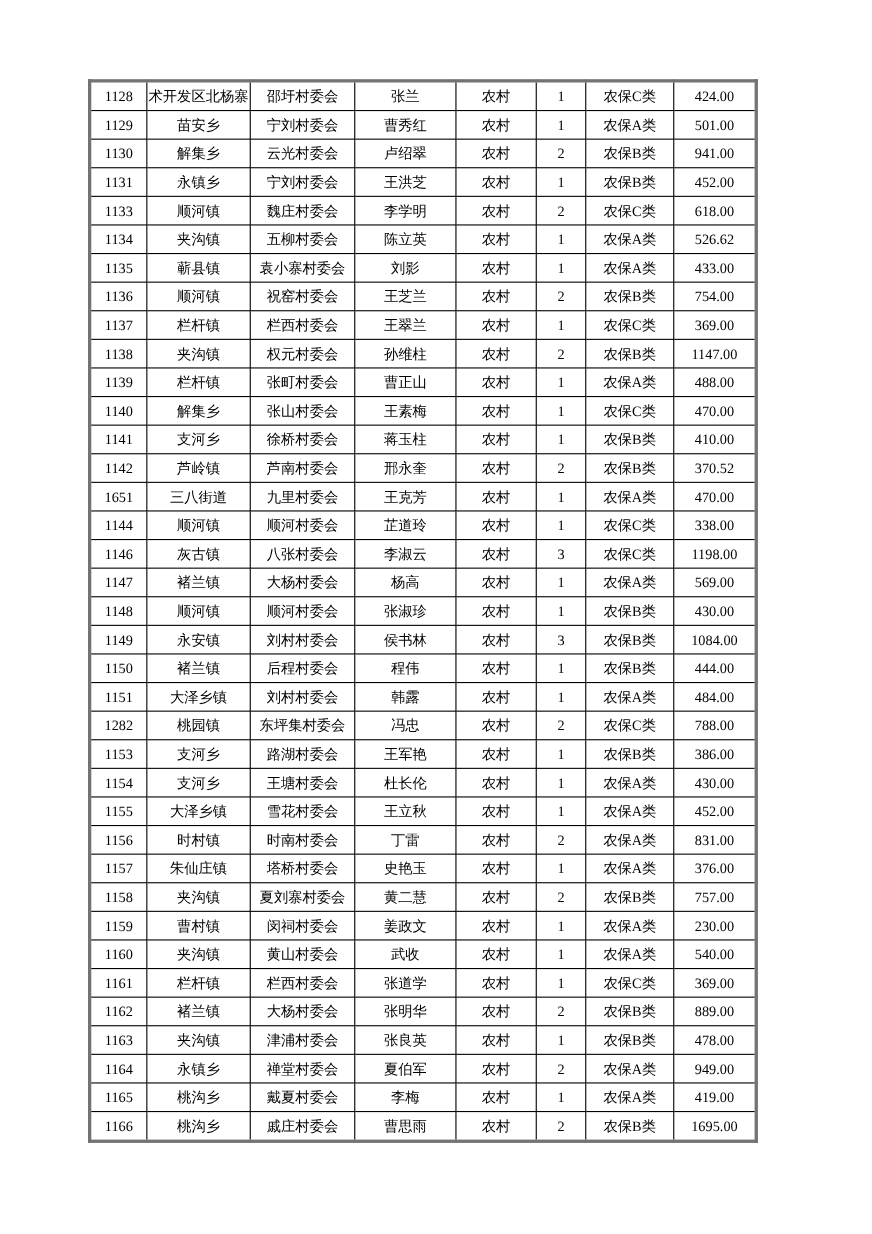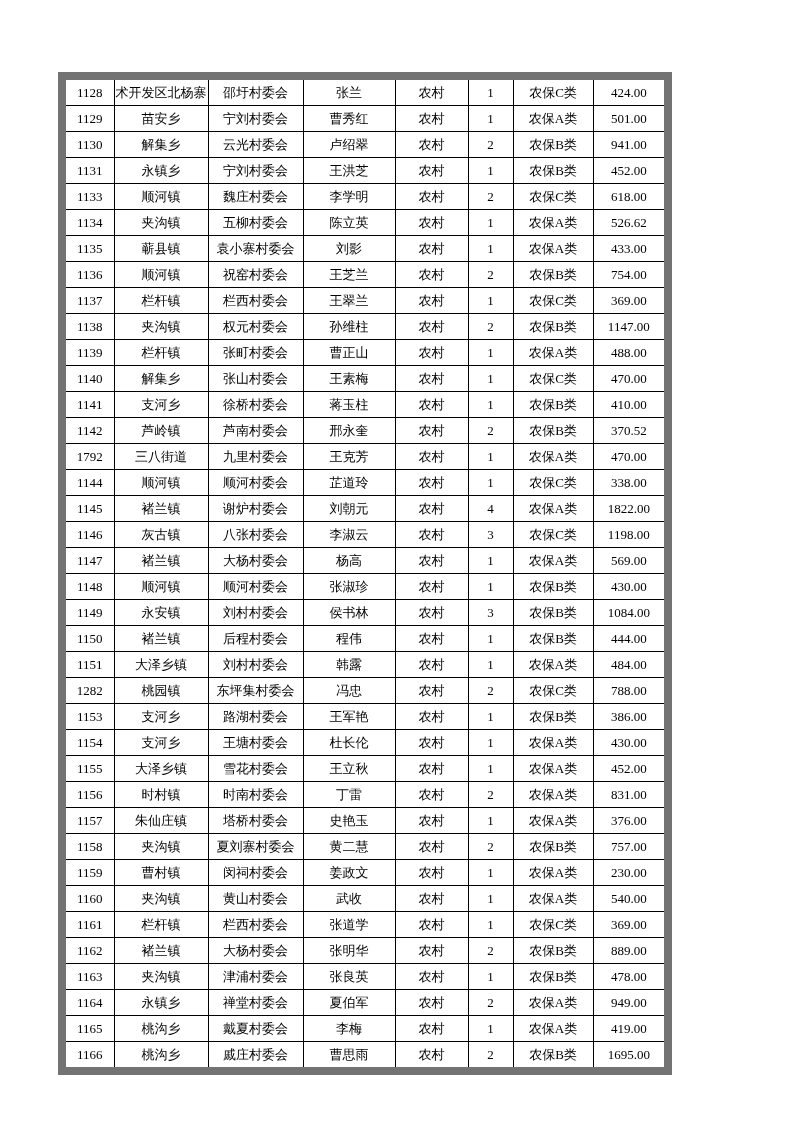--- a/index.html
+++ b/index.html
@@ -10,26 +10,26 @@
   .page {
     position: relative;
     width: 793px;
     height: 1122px;
     background: #ffffff;
     overflow: hidden;
     font-family: "Liberation Serif", "DejaVu Serif", serif;
   }
   table.roster {
     position: absolute;
-    left: 58px;
+    left: 80px;
     top: 72px;
     width: 606px;
     border-collapse: collapse;
     table-layout: fixed;
-    border: 8px solid #737373;
+    border: 3px solid #737373;
   }
   table.roster tr {
     height: 25px;
   }
   table.roster td {
     border: 1px solid #000000;
     padding: 0;
     text-align: center;
     vertical-align: middle;
     font-size: 13px;
@@ -198,48 +198,38 @@
           <td class="c0">1142</td>
           <td class="c1">芦岭镇</td>
           <td class="c2">芦南村委会</td>
           <td class="c3">邢永奎</td>
           <td class="c4">农村</td>
           <td class="c5">2</td>
           <td class="c6">农保B类</td>
           <td class="c7">370.52</td>
         </tr>
         <tr>
-          <td class="c0">1792</td>
+          <td class="c0">1651</td>
           <td class="c1">三八街道</td>
           <td class="c2">九里村委会</td>
           <td class="c3">王克芳</td>
           <td class="c4">农村</td>
           <td class="c5">1</td>
           <td class="c6">农保A类</td>
           <td class="c7">470.00</td>
         </tr>
         <tr>
           <td class="c0">1144</td>
           <td class="c1">顺河镇</td>
           <td class="c2">顺河村委会</td>
           <td class="c3">芷道玲</td>
           <td class="c4">农村</td>
           <td class="c5">1</td>
           <td class="c6">农保C类</td>
           <td class="c7">338.00</td>
-        </tr>
-        <tr>
-          <td class="c0">1145</td>
-          <td class="c1">褚兰镇</td>
-          <td class="c2">谢炉村委会</td>
-          <td class="c3">刘朝元</td>
-          <td class="c4">农村</td>
-          <td class="c5">4</td>
-          <td class="c6">农保A类</td>
-          <td class="c7">1822.00</td>
         </tr>
         <tr>
           <td class="c0">1146</td>
           <td class="c1">灰古镇</td>
           <td class="c2">八张村委会</td>
           <td class="c3">李淑云</td>
           <td class="c4">农村</td>
           <td class="c5">3</td>
           <td class="c6">农保C类</td>
           <td class="c7">1198.00</td>

